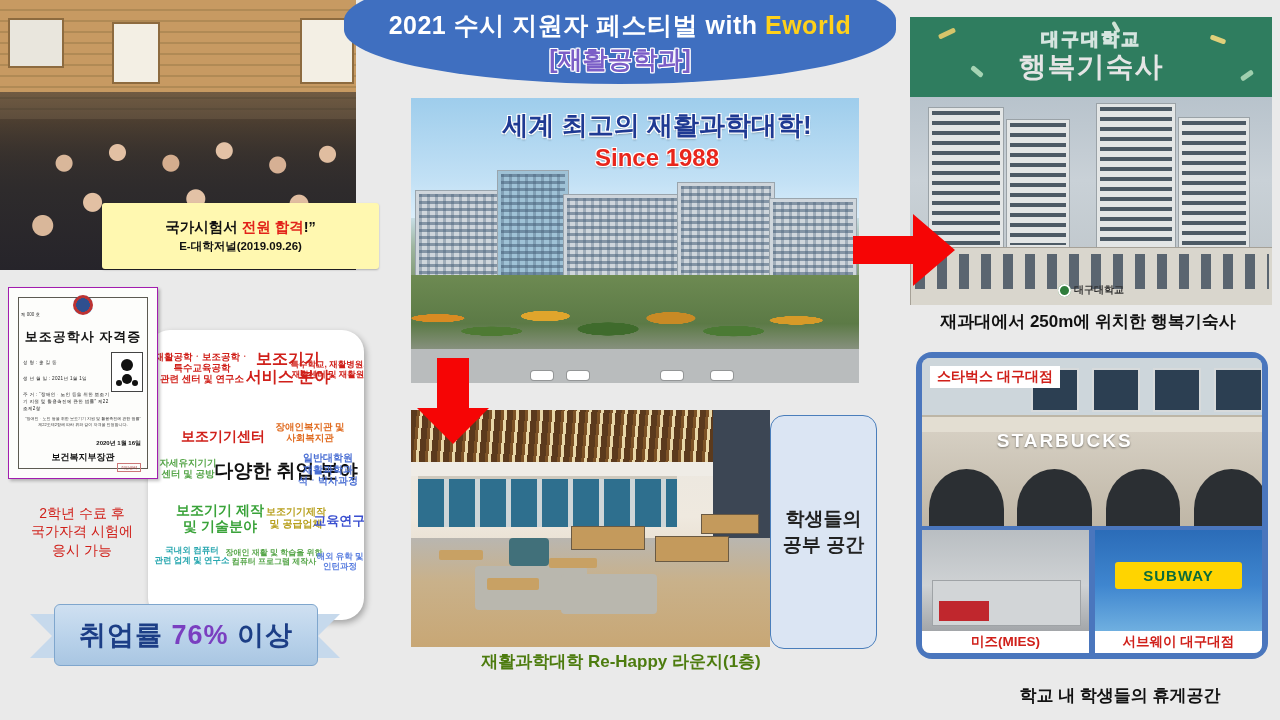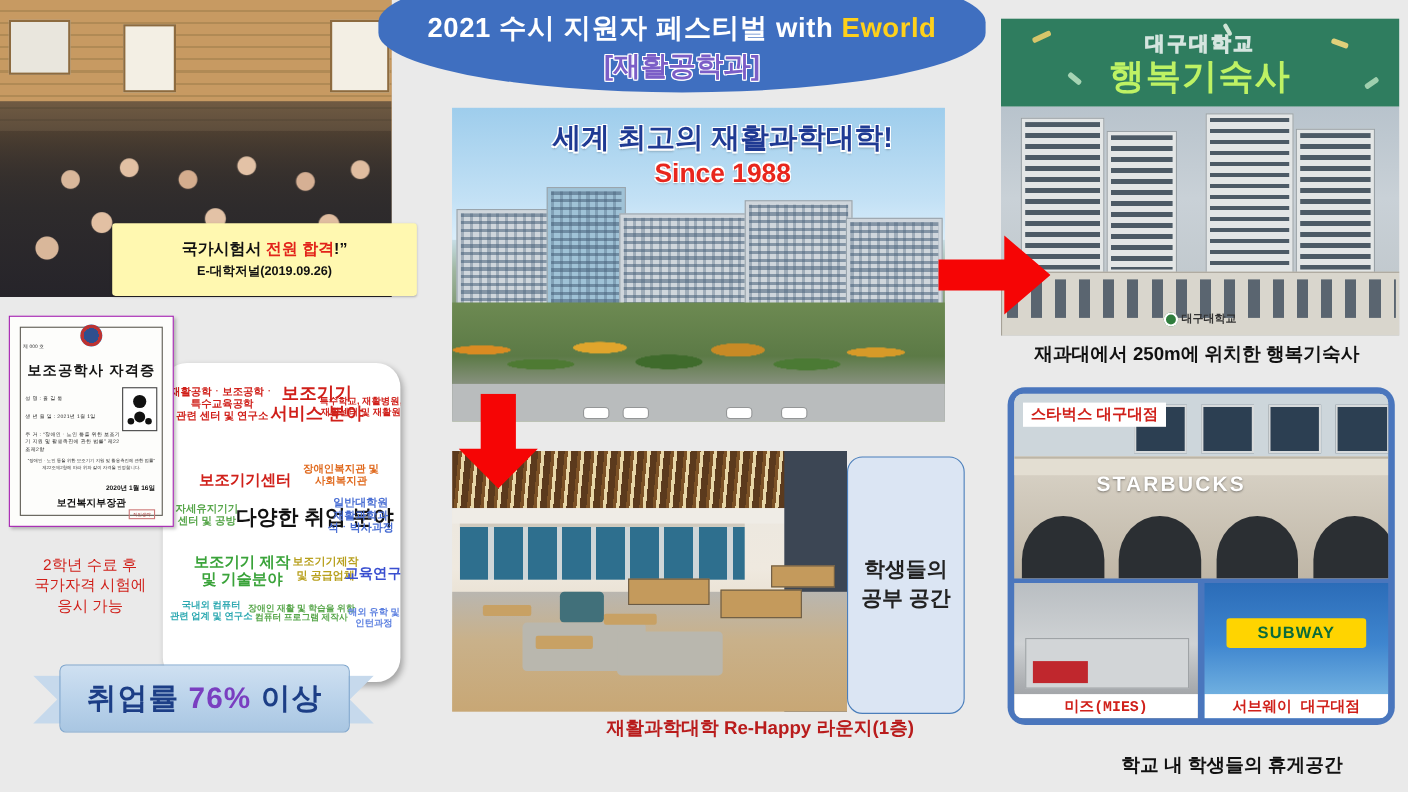--- a/index.html
+++ b/index.html
@@ -140,37 +140,37 @@
   .lo-ceil2{position:absolute;left:0;top:22%;width:100%;height:6%;background:#efece6;}
   .lo-windows{position:absolute;left:2%;top:28%;width:72%;height:20%;
     background:repeating-linear-gradient(90deg,#2e6f8e 0 26px,#cfd6d8 26px 31px);border-top:3px solid #cfc9bd;}
   .lo-right-wall{position:absolute;right:0;top:0;width:16%;height:100%;background:#3c4654;}
   .lo-floor{position:absolute;left:0;bottom:0;width:100%;height:46%;
     background:linear-gradient(180deg,#b9b6b0 0%,#c9b18a 40%,#c8a775 100%);}
   .lo-sofa{position:absolute;background:#b9b7ae;border-radius:4px;}
   .lo-sofa.teal{background:#41707a;}
   .lo-table{position:absolute;background:#c8a164;border-radius:2px;}
   .lo-desk{position:absolute;background:#c49a5c;border:1px solid #6a5a44;}
-  #lounge-caption{position:absolute;left:411px;top:650px;width:420px;text-align:right;
-    font-size:17px;font-weight:bold;color:#b91c1c;z-index:5;}
+  #lounge-caption{position:absolute;left:411px;top:650px;width:420px;text-align:center;
+    font-size:17px;font-weight:bold;color:#4d7c0f;z-index:5;}
 
   
   #study-box{position:absolute;left:770px;top:415px;width:105px;height:232px;
     background:#dbe5f3;border:1.5px solid #4a7ebb;border-radius:14px;
     display:flex;align-items:center;justify-content:center;z-index:6;}
   #study-box .t{font-size:19px;font-weight:bold;color:#222;text-align:center;line-height:1.35;}
 
   
   #dorm-banner{left:910px;top:17px;width:362px;height:80px;background:#2f7d5f;overflow:hidden;}
   .conf{position:absolute;border-radius:2px;}
   #dorm-banner .t1{position:absolute;left:0;right:0;top:10px;text-align:center;
     font-size:18px;font-weight:bold;color:transparent;
     -webkit-text-stroke:1px rgba(255,255,255,.8);letter-spacing:2px;}
   #dorm-banner .t2{position:absolute;left:0;right:0;top:31px;text-align:center;
-    font-size:32px;font-weight:bold;color:#bef264;letter-spacing:1px;}
+    font-size:28px;font-weight:bold;color:#e5e5e5;letter-spacing:1px;}
   #dorm-banner .t3{position:absolute;left:0;right:0;top:58px;text-align:center;
     font-size:13px;font-weight:bold;color:#fff;letter-spacing:1px;}
   #dorm-photo{left:910px;top:97px;width:362px;height:208px;
     background:linear-gradient(180deg,#b8c3cc 0%,#c9d1d7 40%,#bcc3c7 100%);}
   .dorm-tower{position:absolute;background:#e3e6e6;border:1px solid #9aa2a7;}
   .dorm-tower::after{content:"";position:absolute;inset:3px;
     background:repeating-linear-gradient(180deg,#4d5b66 0 4px,transparent 4px 10px);}
   .dorm-low{position:absolute;background:#d9d6cd;border:1px solid #a6a197;}
   .dorm-low::after{content:"";position:absolute;left:4px;right:4px;top:6px;height:60%;
     background:repeating-linear-gradient(90deg,#5a6570 0 10px,transparent 10px 22px);}
@@ -194,21 +194,21 @@
     text-shadow:0 1px 2px rgba(0,0,0,.45);}
   .sb-arch{position:absolute;bottom:0;width:22%;height:34%;background:#2b2f33;
     border-radius:50% 50% 0 0 / 70% 70% 0 0;}
   .sb-label{position:absolute;left:8px;top:8px;background:#fff;padding:2px 7px;
     font-size:14px;font-weight:bold;color:#d0201a;white-space:nowrap;z-index:3;}
   #mies-photo{position:absolute;left:6px;top:178px;width:167px;height:123px;
     background:linear-gradient(180deg,#b9bec2 0%,#cfd2d4 45%,#8e9195 100%);overflow:hidden;border-radius:0 0 0 8px;}
   #subway-photo{position:absolute;left:179px;top:178px;width:167px;height:123px;
     background:linear-gradient(180deg,#2b6cb8 0%,#3f86cf 45%,#86c3e8 100%);overflow:hidden;border-radius:0 0 8px 0;}
   .store-label{position:absolute;bottom:0;left:0;right:0;background:#fff;text-align:center;
-    font-size:13.5px;font-weight:bold;color:#d0201a;padding:2px 0;white-space:nowrap;z-index:3;font-family:Liberation Mono, monospace;}
+    font-size:13.5px;font-weight:bold;color:#d0201a;padding:2px 0;white-space:nowrap;z-index:3;}
   .sw-sign{position:absolute;left:12%;top:26%;width:76%;height:22%;background:#ffd400;border-radius:3px;
     display:flex;align-items:center;justify-content:center;
     font-size:15px;font-weight:bold;color:#0b6b3a;letter-spacing:1px;}
   .mies-front{position:absolute;left:6%;bottom:22%;width:88%;height:36%;background:#d2d5d7;border:1px solid #9fa3a6;}
   .mies-red{position:absolute;left:10%;bottom:26%;width:30%;height:16%;background:#c0272d;}
   #amenity-caption{position:absolute;left:960px;top:684px;width:320px;text-align:center;
     font-size:17px;font-weight:bold;color:#111;z-index:5;}
 </style>
 </head>
 <body>

